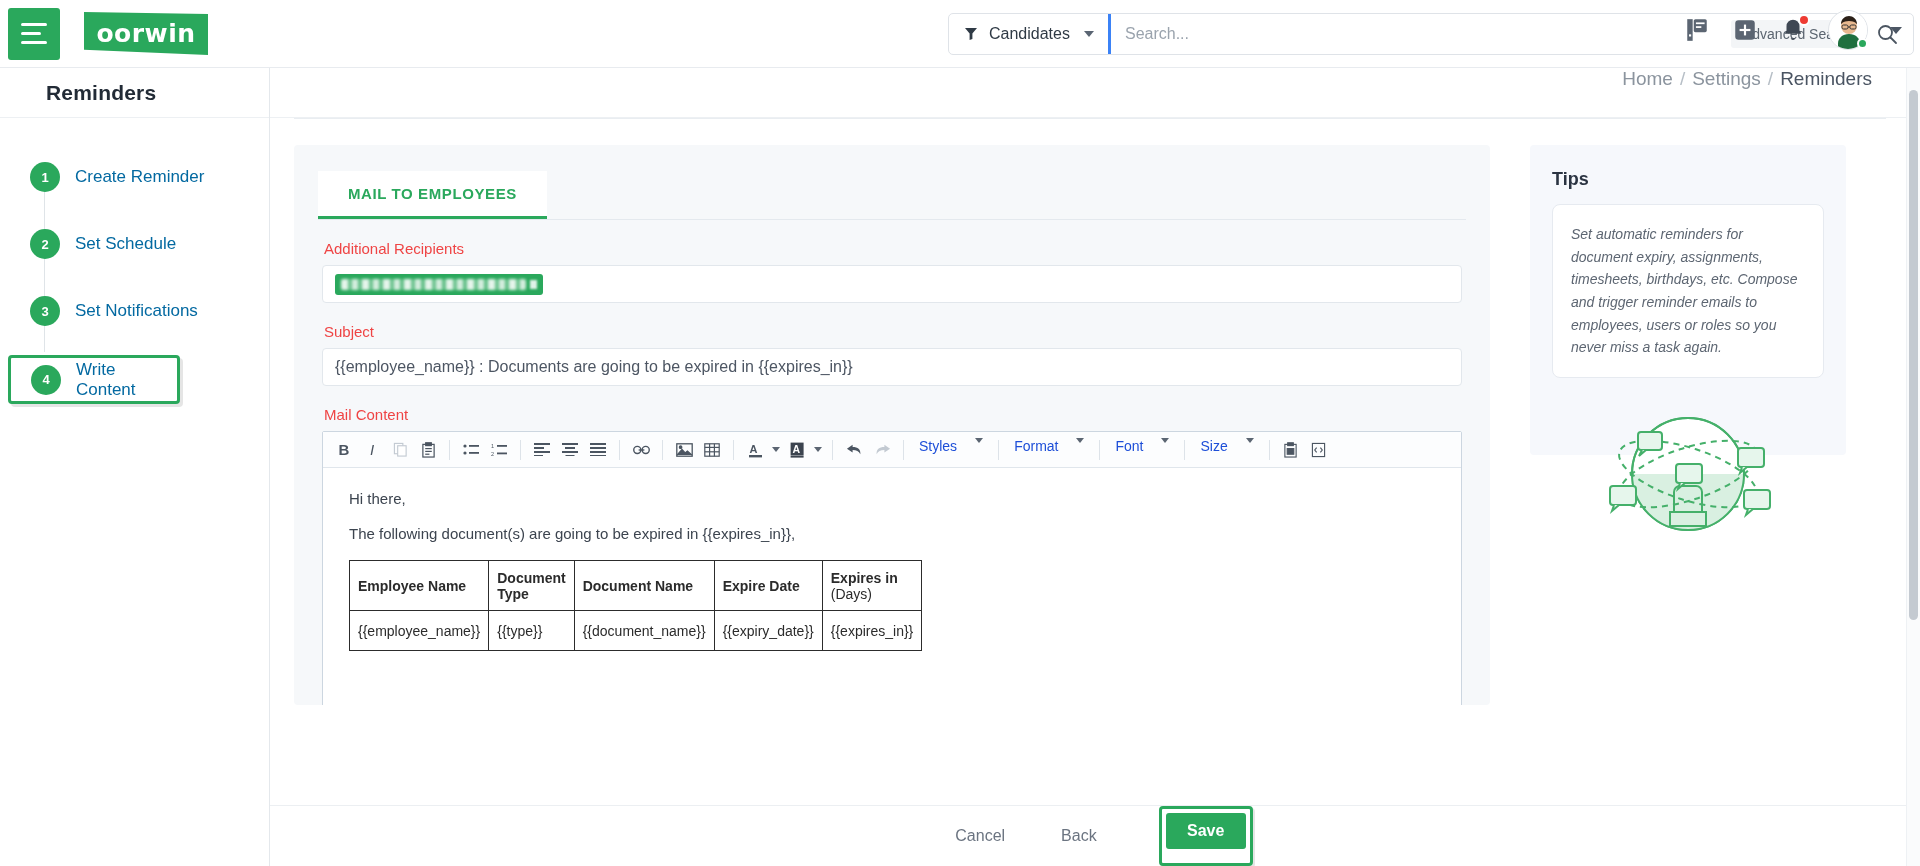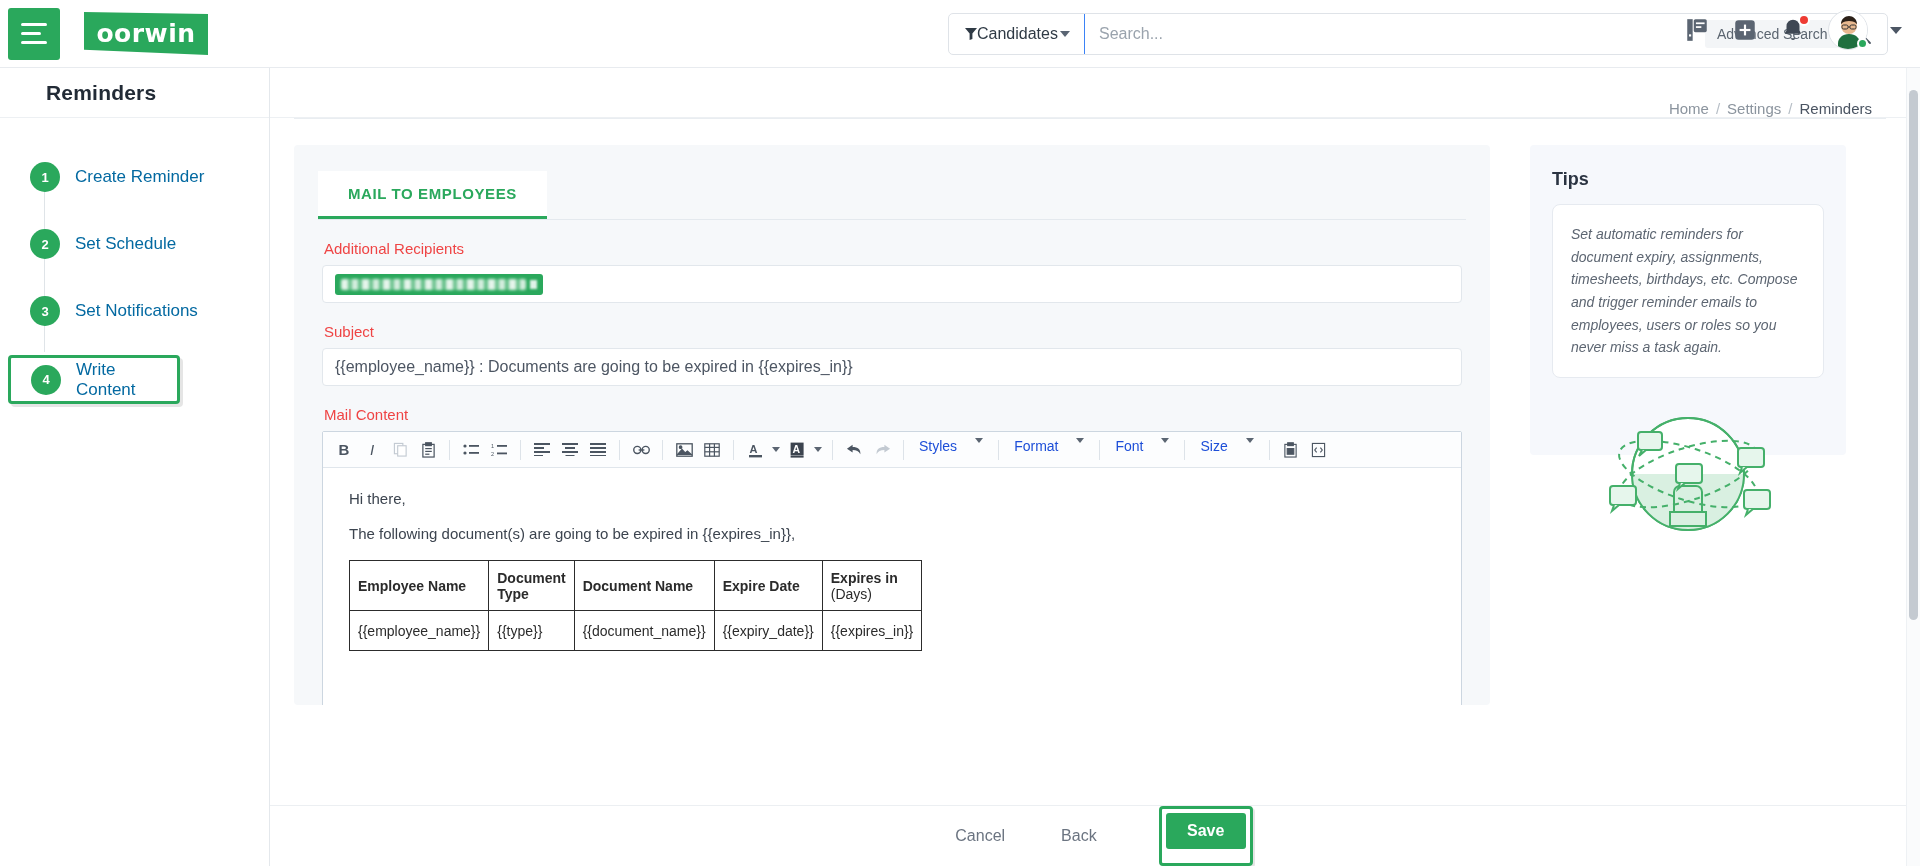--- a/index.html
+++ b/index.html
@@ -38,22 +38,22 @@
     color:#fff; font-size: 25px; font-weight: 700; letter-spacing: 0.5px;
     font-family: "DejaVu Sans", sans-serif;
   }
 
   .search-wrap {
     position: absolute; left: 948px; top: 13px;
     display: flex; align-items: center;
     height: 42px; border: 1px solid #dfe3e8; border-radius: 5px; background:#fff;
   }
   .filter-sel {
-    display:flex; align-items:center; gap:0;
-    height: 40px; padding: 0 14px 0 16px; border-right: 1px solid #3b82f6;
+    display:flex; align-items:center; gap:12px;
+    height: 40px; padding: 0 14px 0 16px; border-right: 3px solid #3b82f6;
     font-size: 16px; color: #2f3a45; cursor: pointer; white-space: nowrap;
   }
   .funnel { width:12px; height:12px; }
   .chev { width: 0; height: 0; border-left: 5px solid transparent; border-right: 5px solid transparent; border-top: 6px solid #5a6573; margin-left:2px;}
   .search-input {
     border: none; outline: none; height: 40px; width: 620px;
     padding: 0 14px; font-size: 16px; color:#3a4450; background: transparent;
     font-family: "Liberation Sans", sans-serif;
   }
   .search-input::placeholder { color:#9aa3ad; }
@@ -106,22 +106,22 @@
     width: 172px; height: 49px; background:#fff;
     box-shadow: 3px 3px 0 rgba(0,0,0,0.10);
   }
 
   
   .content {
     position:absolute; top: 68px; left: 270px; width: 1640px; height: 798px;
     background:#fff;
   }
   .crumbbar {
-    height: 50px; border-bottom: 1px solid #edf0f3; display:flex; align-items:flex-end; justify-content:flex-end;
-    padding-right: 38px; font-size: 15px; color:#8b949e;
+    height: 50px; border-bottom: 1px solid #edf0f3; display:flex; align-items:flex-start; justify-content:flex-end;
+    padding-right: 38px; font-size: 19px; color:#8b949e;
   }
   .crumbbar a { color:#8b949e; text-decoration:none; cursor:pointer; }
   .crumbbar .sep { margin: 0 7px; color:#b6bec6; }
   .crumbbar .cur { color:#4a5462; }
 
   .page-title {
     padding: 26px 0 20px 24px; font-size: 22px; color:#4a5462; font-weight:400;
   }
   .hr { height:1px; background:#e9edf1; margin: 0 24px; }
 

